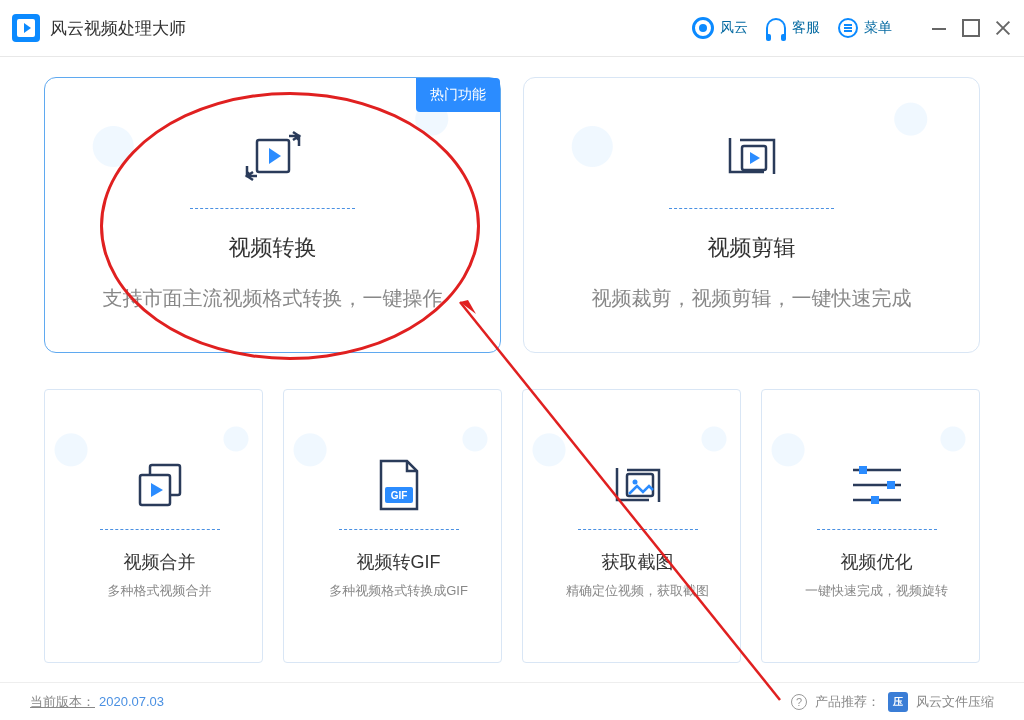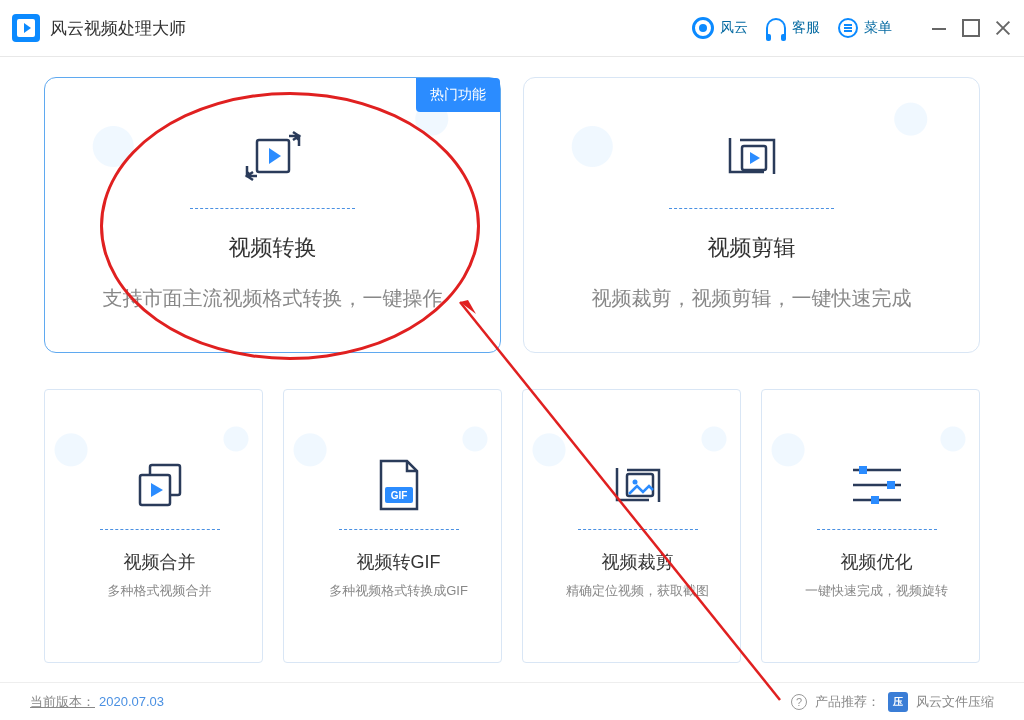--- a/index.html
+++ b/index.html
@@ -153,21 +153,21 @@
       <div class="small-icon">
         <svg width="58" height="58" viewBox="0 0 58 58">
           <path d="M 8 12 L 8 44 L 40 44" fill="none" stroke="#2a3b5a" stroke-width="2.5"></path>
           <path d="M 18 14 L 50 14 L 50 46" fill="none" stroke="#2a3b5a" stroke-width="2.5"></path>
           <rect x="18" y="18" width="26" height="22" rx="2" fill="none" stroke="#2a3b5a" stroke-width="2.5"></rect>
           <circle cx="26" cy="26" r="2.5" fill="#2b8cff"></circle>
           <path d="M 20 38 L 28 30 L 34 36 L 40 30 L 44 34" fill="none" stroke="#2b8cff" stroke-width="2.5"></path>
         </svg>
       </div>
       <div class="small-divider"></div>
-      <div class="small-title">视频裁剪</div>
+      <div class="small-title">获取截图</div>
       <div class="small-desc">精确定位视频，获取截图</div>
     </div>
 
     <div class="small-card">
       <div class="small-icon">
         <svg width="56" height="50" viewBox="0 0 56 50">
           <line x1="4" y1="10" x2="52" y2="10" stroke="#2a3b5a" stroke-width="2.5"></line>
           <rect x="10" y="6" width="8" height="8" fill="#2b8cff"></rect>
           <line x1="4" y1="25" x2="52" y2="25" stroke="#2a3b5a" stroke-width="2.5"></line>
           <rect x="38" y="21" width="8" height="8" fill="#2b8cff"></rect>

